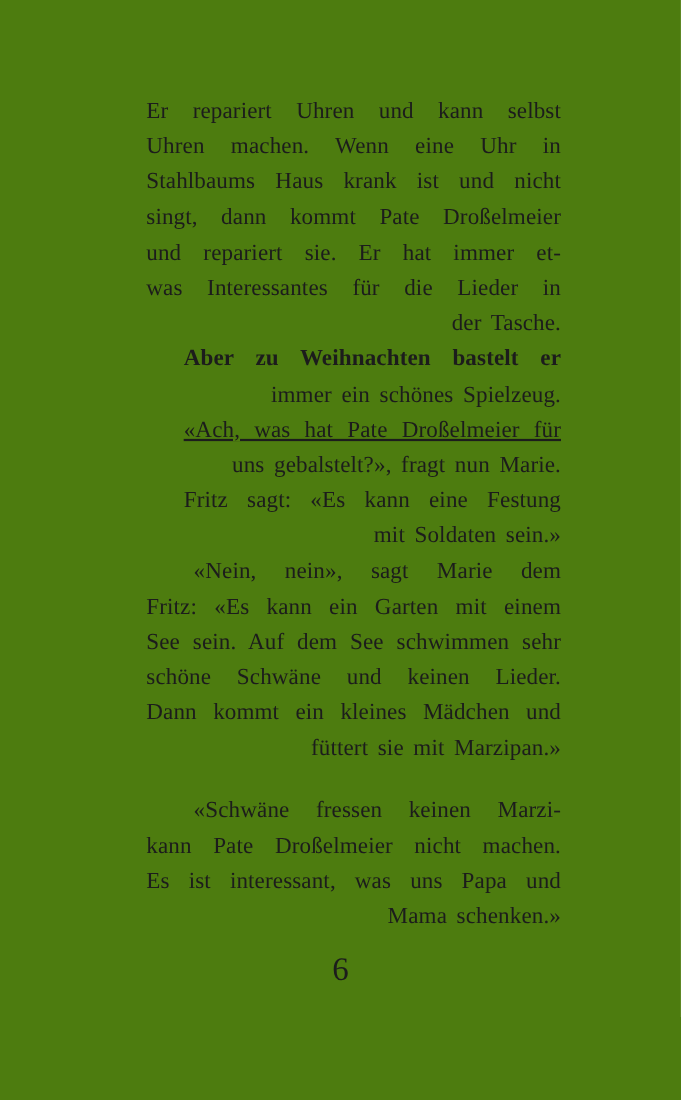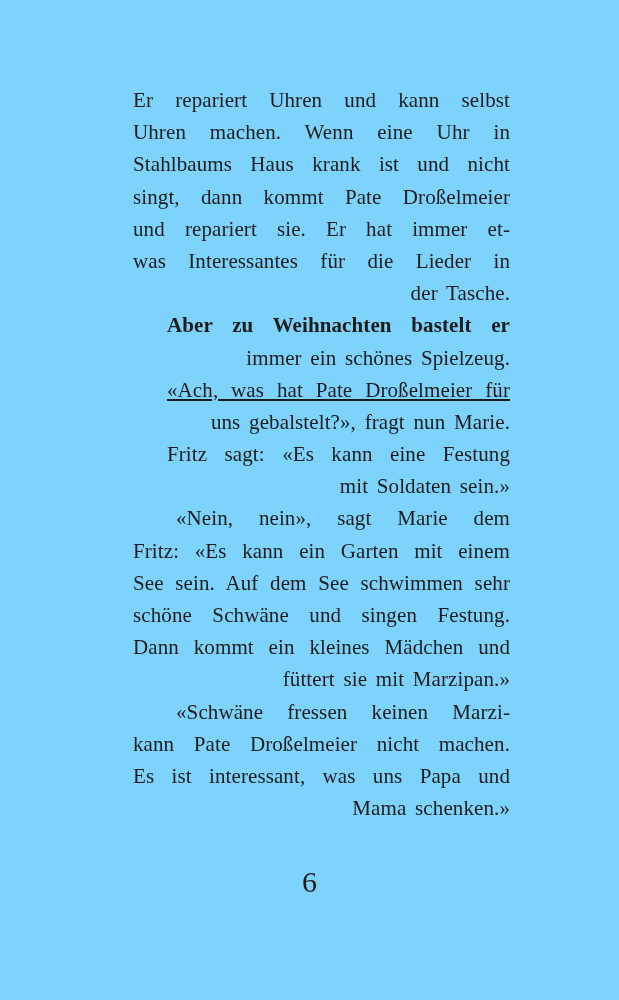--- a/index.html
+++ b/index.html
@@ -13,21 +13,21 @@
     overflow: hidden;
     position: relative;
     font-family: "Liberation Serif", serif;
   }
   .book-page {
     position: absolute;
     left: 0;
     top: 0;
     width: 619px;
     height: 1000px;
-    background: #7dd3fc;
+    background: #4d7c0f;
   }
   .text-block {
     position: absolute;
     left: 133px;
     top: 84px;
     width: 377px;
     color: #1c1c1c;
   }
   .line {
     font-size: 21px;
@@ -71,22 +71,22 @@
       <div class="line">der Tasche.</div>
       <div class="line just" style="text-indent: 34px; font-weight: bold;">Aber zu Weihnachten bastelt er</div>
       <div class="line">immer ein schönes Spielzeug.</div>
       <div class="line just" style="text-indent: 34px; text-decoration: underline;">«Ach, was hat Pate Droßelmeier für</div>
       <div class="line">uns gebalstelt?», fragt nun Marie.</div>
       <div class="line just" style="text-indent: 34px;">Fritz sagt: «Es kann eine Festung</div>
       <div class="line">mit Soldaten sein.»</div>
       <div class="line just" style="text-indent: 43px;">«Nein, nein», sagt Marie dem</div>
       <div class="line just">Fritz: «Es kann ein Garten mit einem</div>
       <div class="line just">See sein. Auf dem See schwimmen sehr</div>
-      <div class="line just">schöne Schwäne und singen Festung.</div>
+      <div class="line just">schöne Schwäne und keinen Lieder.</div>
       <div class="line just">Dann kommt ein kleines Mädchen und</div>
       <div class="line">füttert sie mit Marzipan.»</div>
-      <div class="line just" style="text-indent: 43px;">«Schwäne fressen keinen Marzi-</div>
+      <div class="line just" style="text-indent: 43px; margin-top: 24px;">«Schwäne fressen keinen Marzi-</div>
       <div class="line just">kann Pate Droßelmeier nicht machen.</div>
       <div class="line just">Es ist interessant, was uns Papa und</div>
       <div class="line">Mama schenken.»</div>
     </div>
   <div class="page-number">6</div>
 </div>
 
 </body></html>

